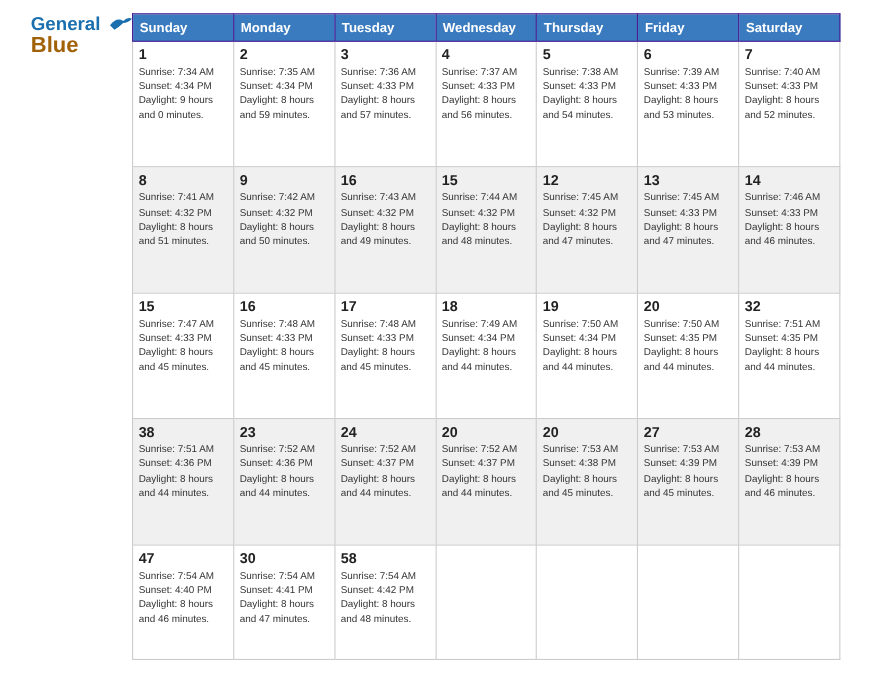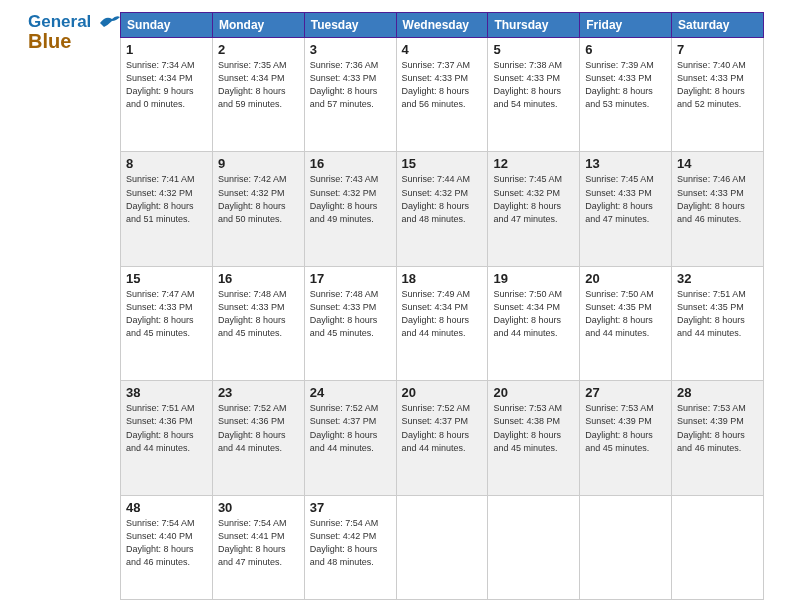--- a/index.html
+++ b/index.html
@@ -352,37 +352,37 @@
         <span class="day-num">28</span>
         <div class="day-info">
           Sunrise: 7:53 AM<br>
           Sunset: 4:39 PM<br>
           Daylight: 8 hours and 46 minutes.
         </div>
       </td>
         </tr>
         <tr>
           <td>
-        <span class="day-num">48</span>
+        <span class="day-num">47</span>
         <div class="day-info">
           Sunrise: 7:54 AM<br>
           Sunset: 4:40 PM<br>
           Daylight: 8 hours and 46 minutes.
         </div>
       </td>
           <td>
         <span class="day-num">30</span>
         <div class="day-info">
           Sunrise: 7:54 AM<br>
           Sunset: 4:41 PM<br>
           Daylight: 8 hours and 47 minutes.
         </div>
       </td>
           <td>
-        <span class="day-num">37</span>
+        <span class="day-num">58</span>
         <div class="day-info">
           Sunrise: 7:54 AM<br>
           Sunset: 4:42 PM<br>
           Daylight: 8 hours and 48 minutes.
         </div>
       </td>
           <td class="empty-cell"></td>
           <td class="empty-cell"></td>
           <td class="empty-cell"></td>
           <td class="empty-cell"></td>

